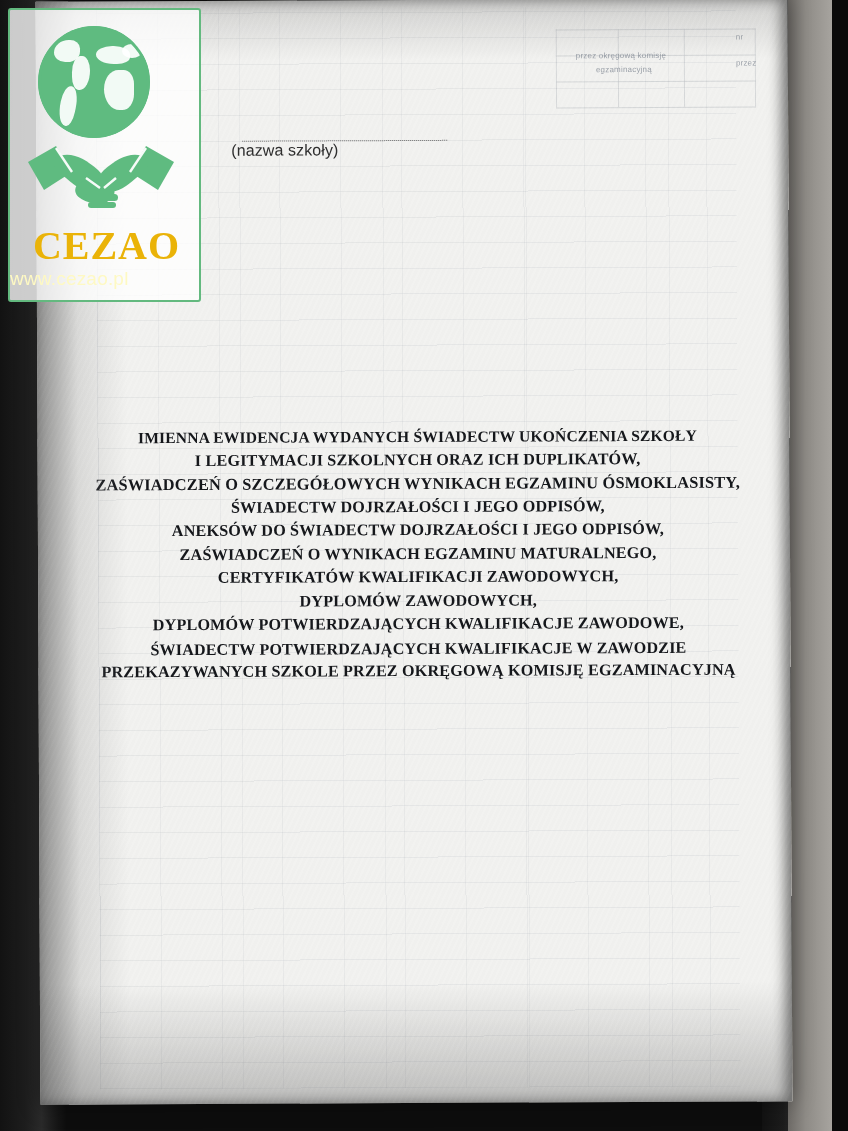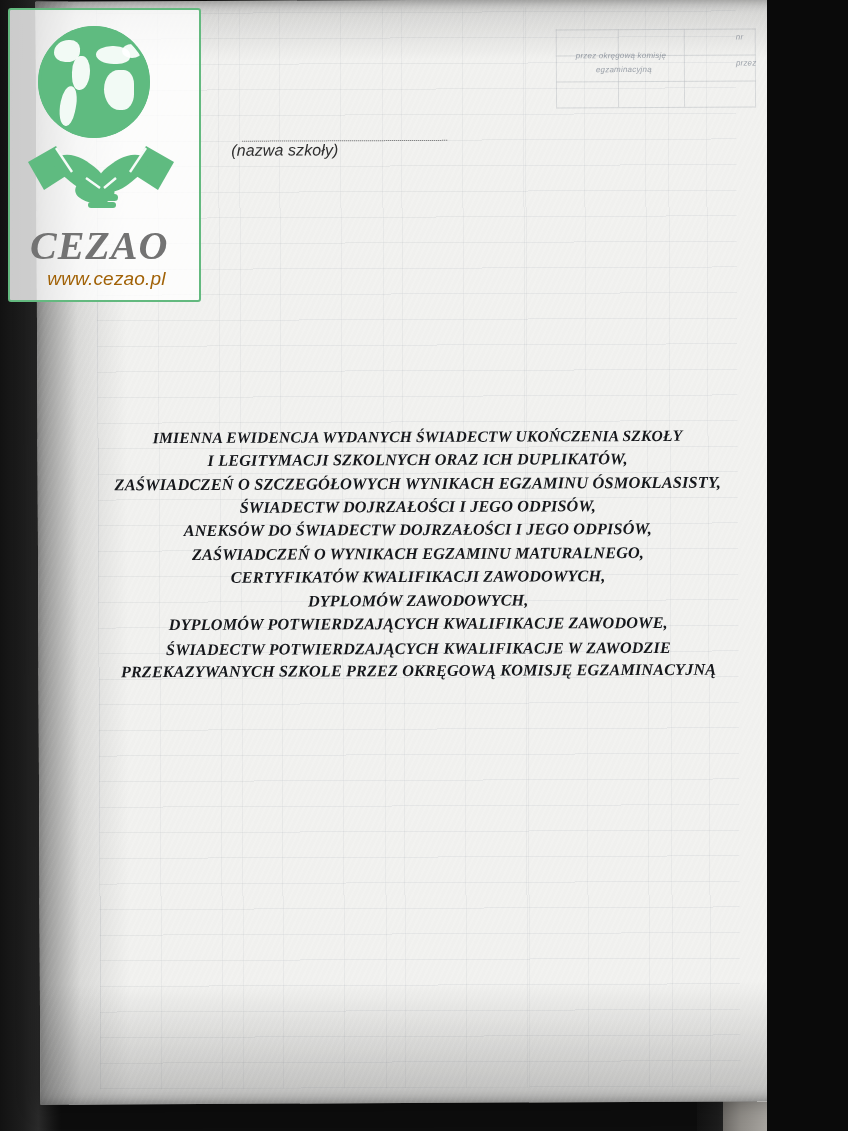--- a/index.html
+++ b/index.html
@@ -2,26 +2,25 @@
 <html><head>
 <meta charset="utf-8">
 <style>
   html, body {
     margin: 0;
     padding: 0;
     background: #0a0a0a;
   }
   #page {
     position: relative;
-    width: 767px;
+    width: 832px;
     height: 1131px;
     overflow: hidden;
     background: #1a1a1a;
     font-family: "Liberation Serif", serif;
-    font-style: italic;
   }
 
   
   .bg-dark {
     position: absolute;
     inset: 0;
     background: linear-gradient(90deg, #121212 0%, #1d1d1d 3%, #2a2a2a 5%, #151515 7%, #0d0d0d 8%);
   }
   .bg-right {
     position: absolute;
@@ -209,36 +208,36 @@
     left: 16px;
     top: 118px;
     width: 150px;
     height: 90px;
   }
   .logo-text {
     position: absolute;
     left: 0;
     top: 212px;
     width: 193px;
+    text-align: center;
     font-family: "Liberation Serif", serif;
     font-weight: bold;
     font-size: 40px;
     letter-spacing: 1px;
-    color: #737373;
-    margin-left: 20px;
+    color: #eab308;
   }
   .logo-url {
     position: absolute;
     left: 0;
     top: 258px;
     width: 193px;
-    text-align: center;
+    text-align: left;
     font-family: "Liberation Sans", sans-serif;
     font-size: 19px;
-    color: #a16207;
+    color: #fef9c3;
     letter-spacing: 0.2px;
   }
 
   
   .noise {
     position: absolute;
     inset: 0;
     pointer-events: none;
     background:
       repeating-linear-gradient(115deg, rgba(255,255,255,0.035) 0px, rgba(255,255,255,0.035) 2px, rgba(0,0,0,0.015) 2px, rgba(0,0,0,0.015) 5px);

